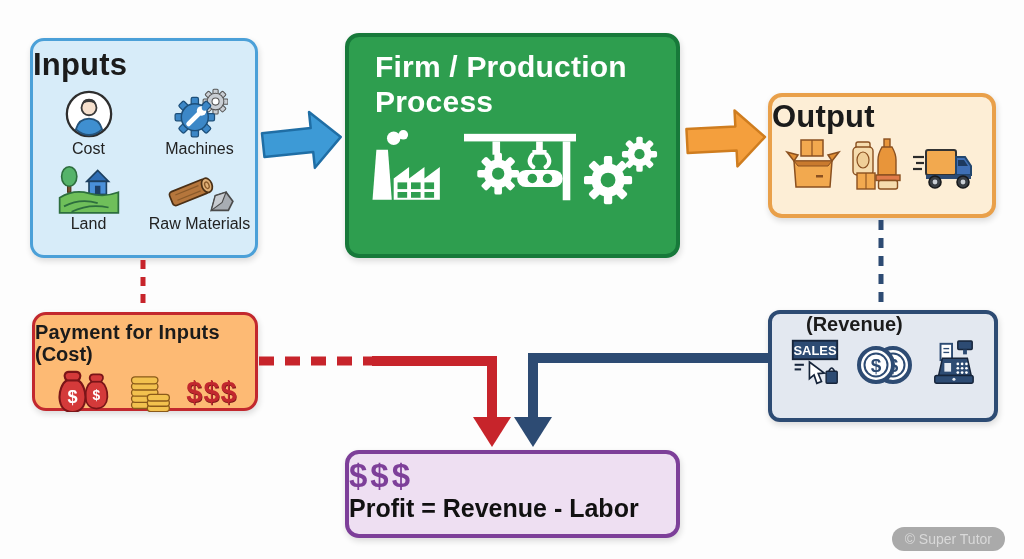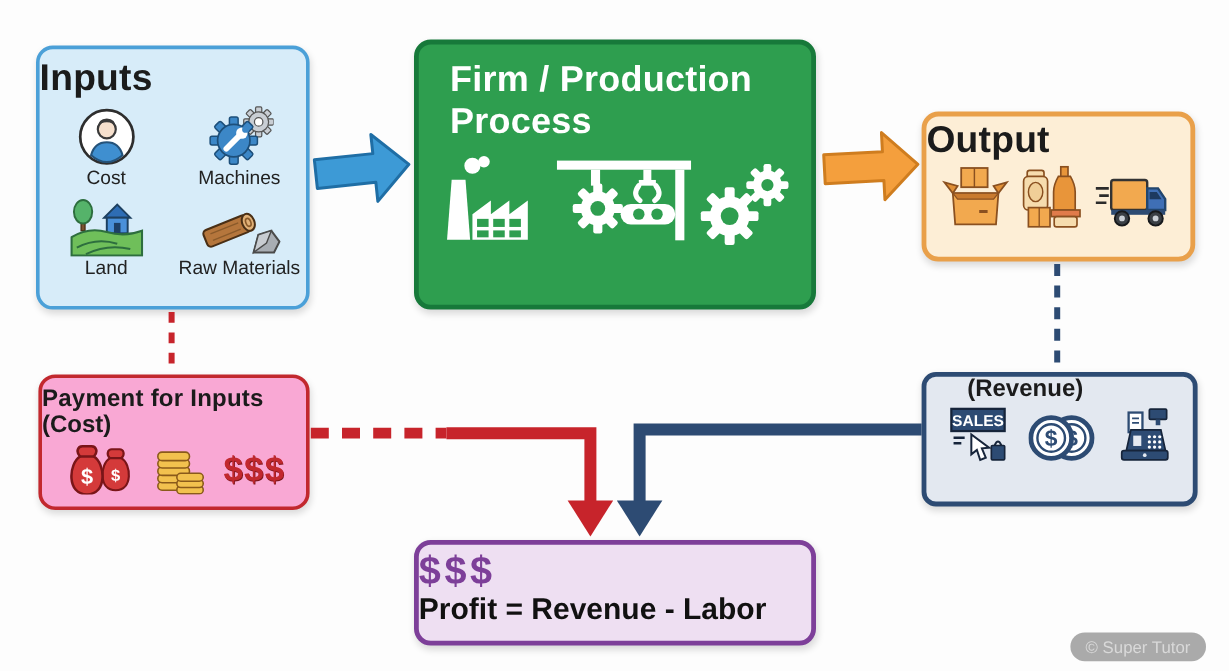--- a/index.html
+++ b/index.html
@@ -28,22 +28,22 @@
   .firm-icons{display:flex;justify-content:space-evenly;align-items:flex-end;
     margin-top:8px;padding:0 10px;}
 
   
   .output-box{left:768px;top:93px;width:228px;height:125px;
     background:#fdeed6;border:4px solid #e9a04a;}
   .output-box .box-title{font-size:31px;margin-top:2px;}
   .output-icons{display:flex;justify-content:center;align-items:flex-end;gap:10px;margin-top:2px;}
 
   
-  .payment-box{left:32px;top:312px;width:226px;height:113px;
-    background:#f9a8d4;border:3.5px solid #c2282e;}
+  .payment-box{left:32px;top:312px;width:226px;height:99px;
+    background:#fdba74;border:3.5px solid #c2282e;}
   .payment-box .box-title{font-size:20px;line-height:1.2;margin-top:5px;}
   .payment-sub{font-size:20px;font-weight:800;color:#1b1b1b;line-height:1.05;}
   .payment-icons{display:flex;justify-content:center;align-items:flex-end;gap:13px;margin-top:3px;}
   .dollar-red{font-size:29px;font-weight:800;color:#c2282e;
     text-shadow:0.5px 0.5px 0 #7a1518;letter-spacing:1px;line-height:40px;}
 
   
   .sale-box{left:768px;top:310px;width:230px;height:112px;
     background:#e3e8f0;border:4px solid #2d4b73;border-radius:12px;}
   .sale-box .box-title{font-size:20px;line-height:1.2;margin-top:4px;}

